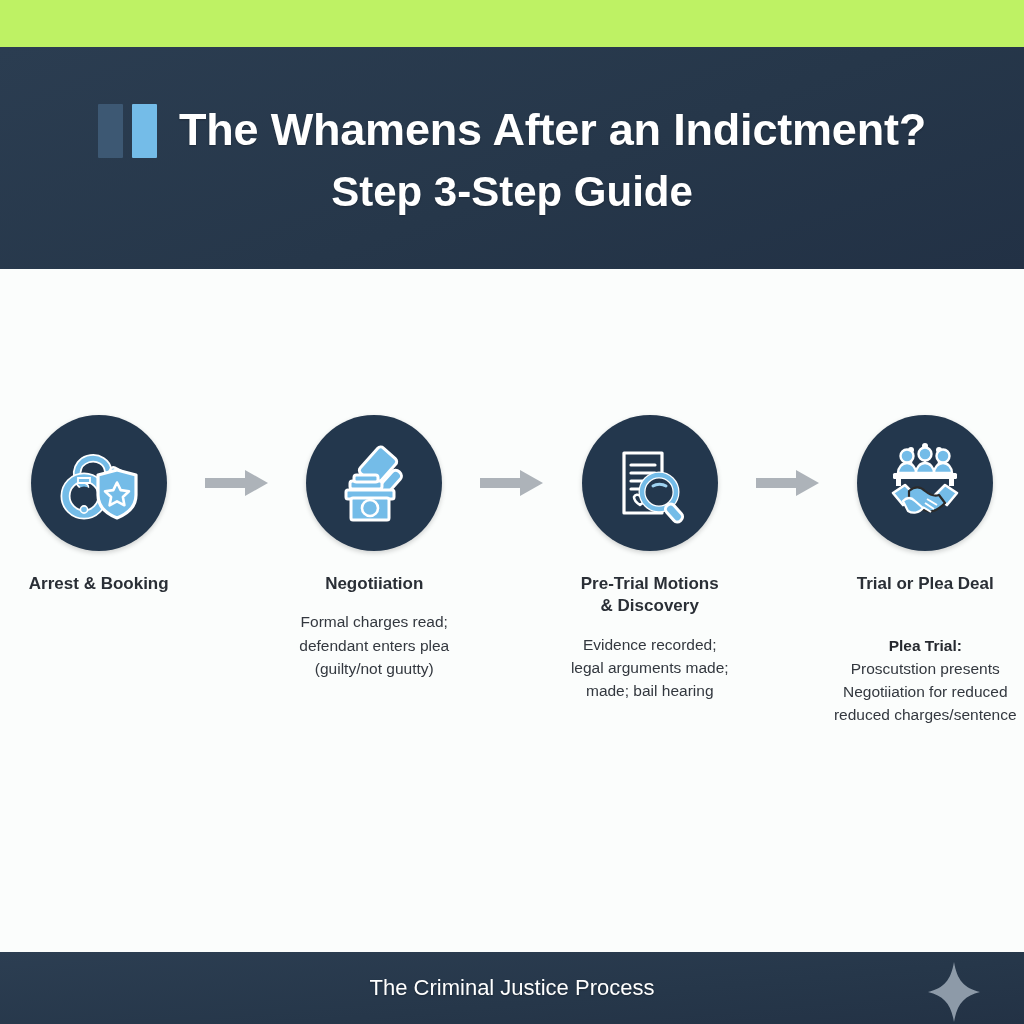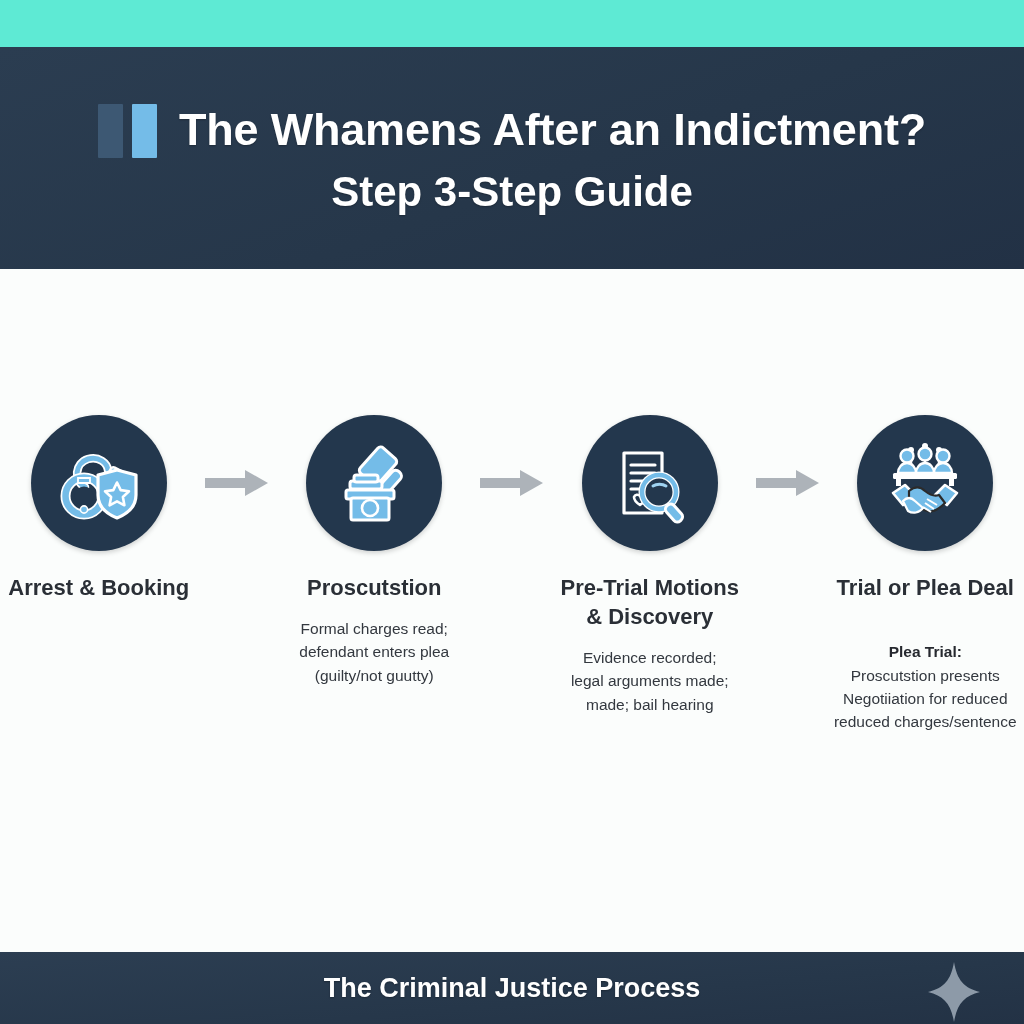--- a/index.html
+++ b/index.html
@@ -10,21 +10,21 @@
     width: 1024px;
     height: 1024px;
     background: #ffffff;
     font-family: "Liberation Sans", sans-serif;
     overflow: hidden;
   }
   .canvas {
     position: relative;
     width: 1024px;
     height: 1024px;
-    background: #5eead4;
+    background: #bef264;
     box-sizing: border-box;
   }
 
   
   .header {
     position: absolute;
     left: 0;
     top: 47px;
     width: 1024px;
     height: 222px;
@@ -104,21 +104,21 @@
     height: 136px;
     border-radius: 50%;
     background: #23374d;
     display: flex;
     align-items: center;
     justify-content: center;
     box-shadow: 0 2px 5px rgba(0,0,0,0.18);
   }
   .step-title {
     margin-top: 22px;
-    font-size: 22px;
+    font-size: 17px;
     font-weight: bold;
     color: #2a2f36;
     line-height: 1.32;
     white-space: pre-line;
   }
   .step-desc {
     margin-top: 15px;
     font-size: 15.5px;
     color: #33383f;
     line-height: 1.5;
@@ -148,22 +148,22 @@
     top: 952px;
     width: 1024px;
     height: 72px;
     background: linear-gradient(175deg, #2c3e52 0%, #26374a 60%, #233245 100%);
     display: flex;
     align-items: center;
     justify-content: center;
   }
   .footer-title {
     color: #ffffff;
-    font-size: 27px;
-    font-weight: bold;
+    font-size: 22px;
+    font-weight: normal;
     text-shadow: 0 1px 2px rgba(0,0,0,0.3);
     white-space: nowrap;
   }
   .sparkle {
     position: absolute;
     right: 42px;
     top: 8px;
     width: 56px;
     height: 64px;
   }
@@ -225,21 +225,21 @@
             <rect x="54" y="30" width="11" height="36" rx="5" fill="#74bce8" stroke="#ffffff" stroke-width="3" transform="rotate(42 59 48)"></rect>
 
             <rect x="22" y="44" width="32" height="8" rx="2.5" fill="#74bce8" stroke="#ffffff" stroke-width="3"></rect>
             <rect x="26" y="38" width="24" height="7" rx="2.5" fill="#74bce8" stroke="#ffffff" stroke-width="3"></rect>
 
             <rect x="18" y="53" width="48" height="9" rx="2" fill="#74bce8" stroke="#ffffff" stroke-width="3"></rect>
             <rect x="23" y="61" width="38" height="22" rx="2" fill="#74bce8" stroke="#ffffff" stroke-width="3"></rect>
             <circle cx="42" cy="71" r="8" fill="none" stroke="#ffffff" stroke-width="2.6"></circle>
           </svg>
         </div>
-        <div class="step-title">Proscutstion</div>
+        <div class="step-title">Negotiiation</div>
         <div class="step-desc">Formal charges read;
 defendant enters plea
 (guilty/not guutty)</div>
       </div>
 
       <div class="arrow">
         <svg width="64" height="30" viewBox="0 0 64 30">
           <path d="M0 10 L40 10 L40 2 L63 15 L40 28 L40 20 L0 20 Z" fill="#adb3b9"></path>
         </svg>
       </div>

